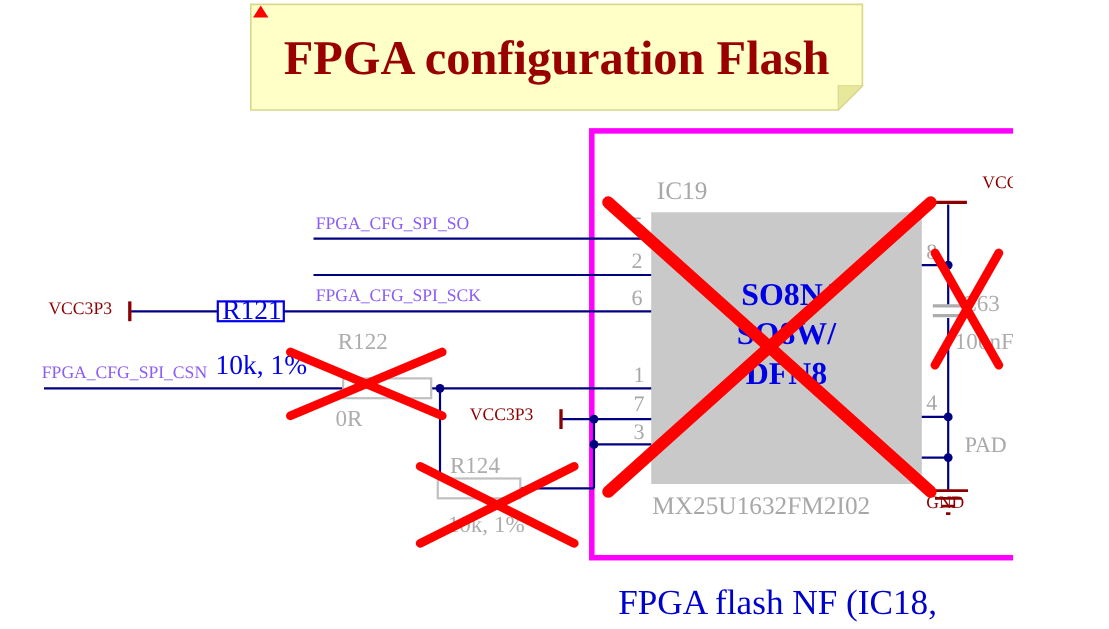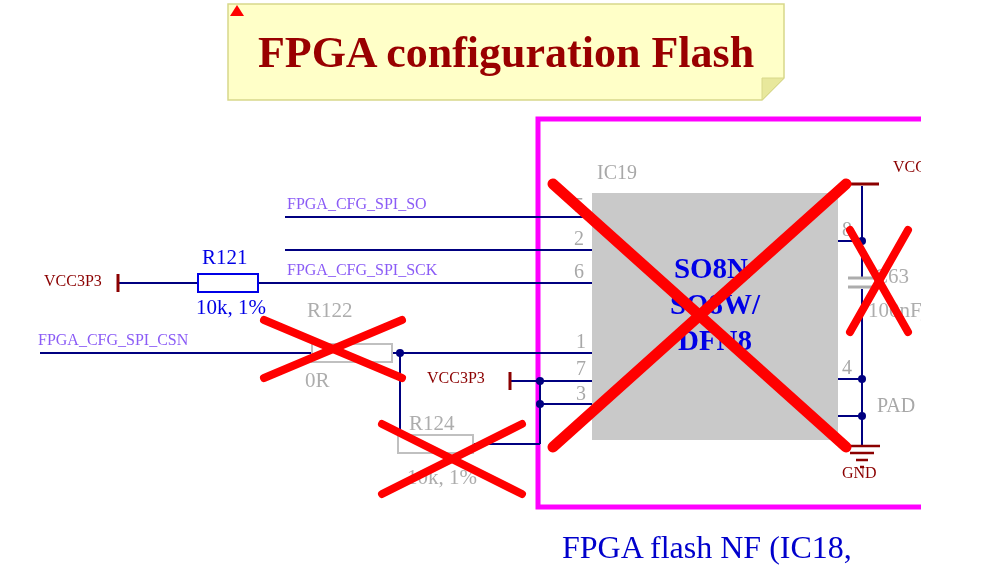--- a/index.html
+++ b/index.html
@@ -5,22 +5,22 @@
   html,body{margin:0;padding:0;background:#ffffff;}
   #canvas{position:relative;width:921px;height:572px;background:#ffffff;overflow:hidden;
           font-family:"Liberation Serif",serif;}
   svg.layer{position:absolute;left:0;top:0;}
   #base-layer{z-index:1;}
   #cross-layer{z-index:4;pointer-events:none;}
   .t{position:absolute;white-space:nowrap;z-index:2;}
   .net{color:#8b5cf6;font-size:16px;}
   .pin{color:#A8A8A8;font-size:20px;}
   .nf{color:#ADADAD;font-size:21px;}
-  .icgray{color:#A8A8A8;font-size:20px;}
-  .blue{color:#0000E6;font-size:21px;}
+  .icgray{color:#A8A8A8;font-size:23px;}
+  .blue{color:#0000E6;font-size:25px;margin-top:24px;}
   .pwr{color:#8B0000;font-size:16px;}
   .title-box{position:absolute;left:228px;top:4px;width:556px;height:96px;display:flex;
              align-items:center;justify-content:center;font-size:44px;font-weight:bold;
              color:#990000;z-index:2;}
   .pkg{position:absolute;left:592px;top:250px;width:246px;text-align:center;font-size:29px;
        line-height:36px;font-weight:bold;color:#0000E6;z-index:2;}
   .footer-note{position:absolute;left:562px;top:529px;font-size:32px;color:#0000CC;z-index:2;}
 </style>
 </head>
 <body>
@@ -100,37 +100,38 @@
   <div class="t pin" style="left:576px;top:330px">1</div>
   <div class="t pin" style="left:576px;top:357px">7</div>
   <div class="t pin" style="left:576px;top:382px">3</div>
   <div class="t pin" style="left:842px;top:218px">8</div>
   <div class="t pin" style="left:842px;top:356px">4</div>
   <div class="t pin" style="left:877px;top:394px">PAD</div>
 
   <div class="t pwr" style="left:44px;top:272px">VCC3P3</div>
   <div class="t pwr" style="left:427px;top:369px">VCC3P3</div>
   <div class="t pwr" style="left:893px;top:158px">VCC3P3</div>
-  <div class="t pwr" style="left:842px;top:464px">GND</div>
+  <div class="t pwr" style="left:842px;top:449px">GND</div>
 
   <div class="t blue" style="left:202px;top:245px">R121</div>
   <div class="t blue" style="left:196px;top:295px">10k, 1%</div>
   <div class="t nf" style="left:307px;top:298px">R122</div>
   <div class="t nf" style="left:305px;top:368px">0R</div>
   <div class="t nf" style="left:409px;top:411px">R124</div>
   <div class="t nf" style="left:407px;top:465px">10k, 1%</div>
   <div class="t nf" style="left:874px;top:264px">C63</div>
   <div class="t nf" style="left:868px;top:298px">100nF, 16V</div>
 
   <div class="t icgray" style="left:597px;top:161px">IC19</div>
   <div class="pkg">
     <div>SO8N/</div>
     <div>SO8W/</div>
     <div>DFN8</div>
   </div>
+  <div class="t icgray" style="left:593px;top:447px">MX25U1632FM2I02</div>
 
   <div class="footer-note">FPGA flash NF (IC18, C61, R113)</div>
 
   <svg id="cross-layer" class="layer" width="1008" height="572" viewBox="0 0 1008 572">
     <g stroke="#FF0000" stroke-linecap="round" stroke-width="11">
       <line x1="553" y1="184" x2="846" y2="447"></line>
       <line x1="846" y1="184" x2="553" y2="447"></line>
     </g>
     <g stroke="#FF0000" stroke-linecap="round" stroke-width="8">
       <line x1="264" y1="320" x2="402" y2="378"></line>

